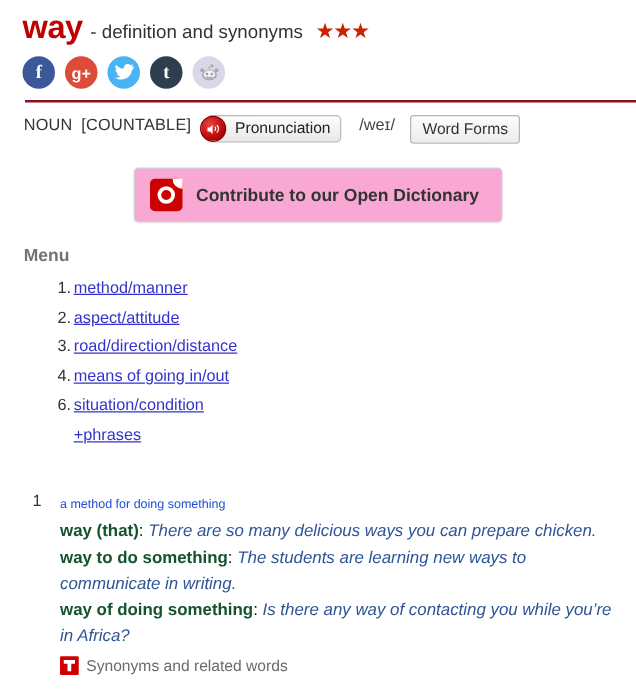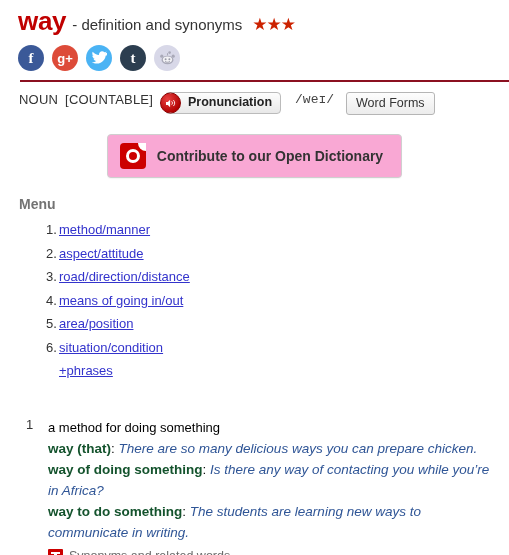--- a/index.html
+++ b/index.html
@@ -93,21 +93,20 @@
   .pos-gram {
     color: #333333;
     margin-left: 7px;
     letter-spacing: 0.2px;
   }
   .pron-wrap {
     position: relative;
     margin-left: 12px;
     display: inline-flex;
     align-items: center;
-    font-weight: bold;
   }
   .pron-button {
     border: 1px solid #bbbbbb;
     border-radius: 4px;
     background: linear-gradient(#fdfdfd, #e8e8e8);
     padding: 2px 8px 3px 22px;
     font-size: 12.5px;
     color: #222222;
     height: 15px;
     line-height: 15px;
@@ -124,21 +123,21 @@
     border: 1px solid #8d0000;
     display: flex;
     align-items: center;
     justify-content: center;
     box-sizing: border-box;
   }
   .phonetic {
     margin-left: 14px;
     font-size: 13px;
     color: #444444;
-    font-family: Liberation Mono, monospace;
+    font-family: Liberation Sans, sans-serif;
   }
   .wordforms-button {
     margin-left: 12px;
     border: 1px solid #b5b5b5;
     border-radius: 3px;
     background: linear-gradient(#fdfdfd, #ececec);
     padding: 3px 9px 4px 9px;
     font-size: 12.5px;
     color: #333333;
   }
@@ -237,22 +236,22 @@
     position: absolute;
     left: 26px;
     top: 34px;
     font-size: 13px;
     color: #333333;
   }
   .sense-body {
     margin-left: 22px;
   }
   .sense-def {
-    font-size: 13px;
-    color: #000000;
+    font-size: 10px;
+    color: #1d4ed8;
     line-height: 21px;
   }
   .example-line {
     font-size: 13.5px;
     line-height: 21px;
     color: #2f4f8f;
   }
   .example-pattern {
     font-weight: bold;
     color: #14532d;
@@ -380,48 +379,45 @@
   <li class="menu-item">
     <span class="menu-num">2.</span><span class="menu-link">aspect/attitude</span>
   </li>
   <li class="menu-item">
     <span class="menu-num">3.</span><span class="menu-link">road/direction/distance</span>
   </li>
   <li class="menu-item">
     <span class="menu-num">4.</span><span class="menu-link">means of going in/out</span>
   </li>
   <li class="menu-item">
-    <span class="menu-num">5.</span><span class="menu-link">area/position</span>
-  </li>
-  <li class="menu-item">
     <span class="menu-num">6.</span><span class="menu-link">situation/condition</span>
   </li>
   <li class="phrases-row">
     <span class="menu-link">+phrases</span>
   </li>
 </ol>
 
 <div class="sense">
   <span class="sense-num">1</span>
   <div class="sense-body">
     <div class="sense-def">a method for doing something</div>
 
     <div class="example-line">
       <span class="example-pattern">way (that)</span><span class="example-colon">:</span>
       <span class="example-text">There are so many delicious ways you can prepare chicken.</span>
     </div>
 
     <div class="example-line">
+      <span class="example-pattern">way to do something</span><span class="example-colon">:</span>
+      <span class="example-text">The students are learning new ways to communicate in writing.</span>
+    </div>
+
+    <div class="example-line">
       <span class="example-pattern">way of doing something</span><span class="example-colon">:</span>
       <span class="example-text">Is there any way of contacting you while you’re in Africa?</span>
-    </div>
-
-    <div class="example-line">
-      <span class="example-pattern">way to do something</span><span class="example-colon">:</span>
-      <span class="example-text">The students are learning new ways to communicate in writing.</span>
     </div>
 
     <div class="thesaurus-row">
       <span class="thesaurus-icon"></span>
       <span class="thesaurus-label">Synonyms and related words</span>
     </div>
   </div>
 </div>
 
 </body></html>

